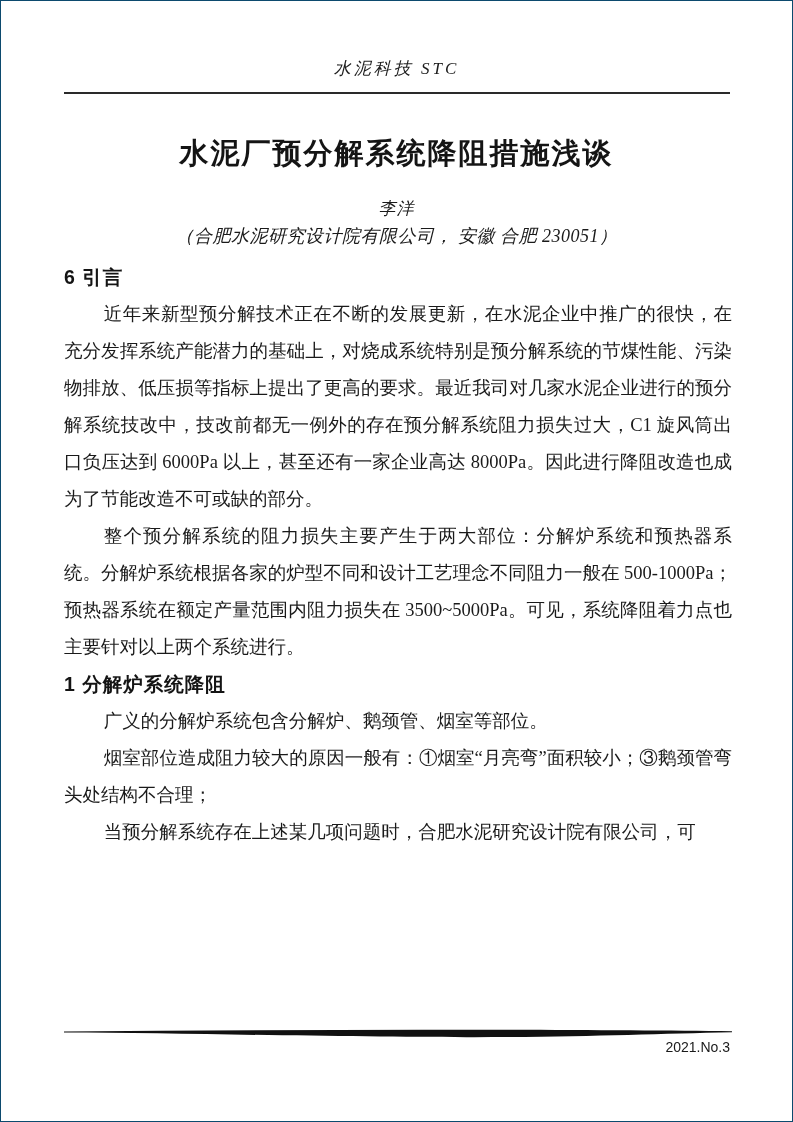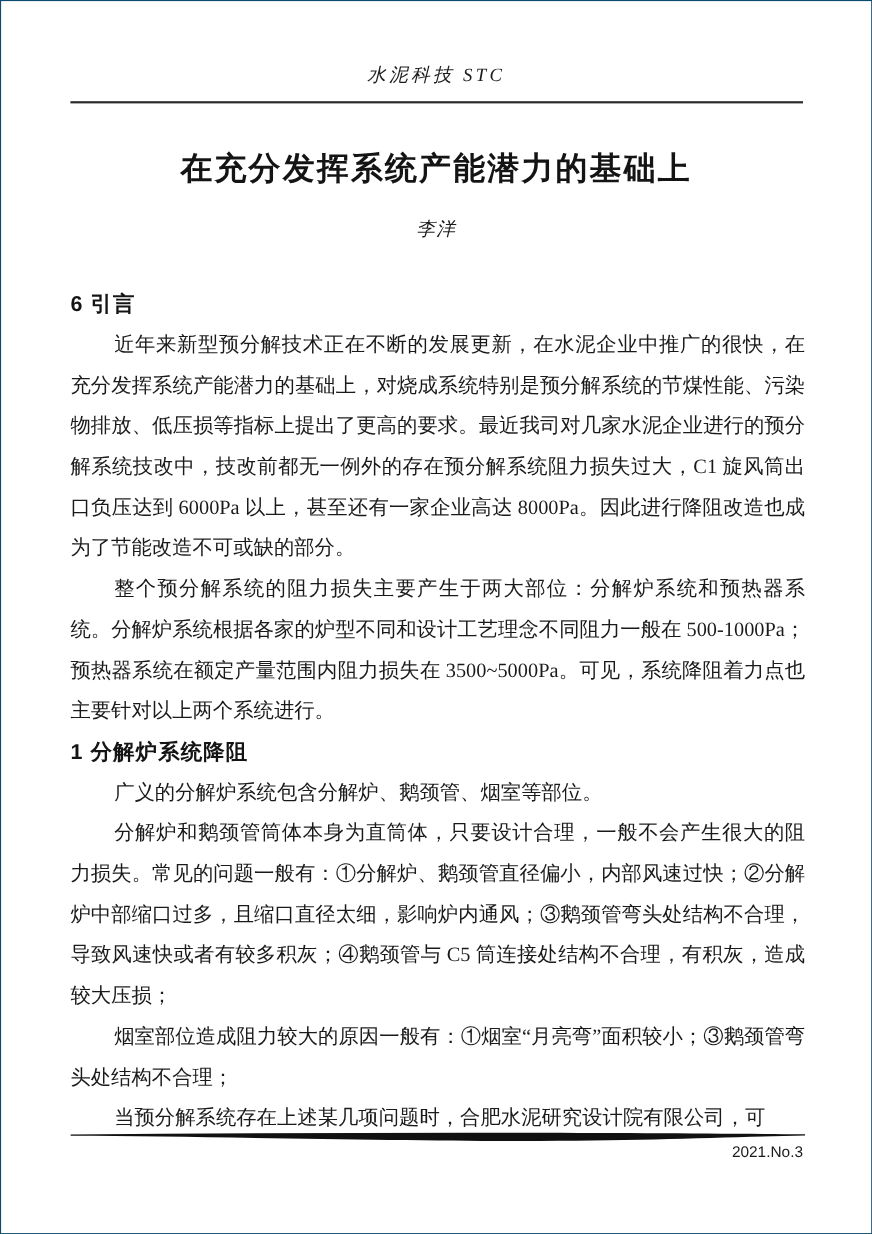--- a/index.html
+++ b/index.html
@@ -114,38 +114,38 @@
 </style>
 </head>
 <body>
 
 <div class="page">
 
   <div class="journal-name">水泥科技 STC</div>
 
   <div class="header-rule"></div>
 
-  <h1 class="article-title">在充分发挥系统产能潜力的基础上</h1>
+  <h1 class="article-title">水泥厂预分解系统降阻措施浅谈</h1>
 
   <div class="author-line">李洋</div>
 
+  <div class="affiliation-line">（合肥水泥研究设计院有限公司，  安徽  合肥  230051）</div>
 
   <article class="article-body">
 
     <h2>6 引言</h2>
 
     <p>近年来新型预分解技术正在不断的发展更新，在水泥企业中推广的很快，在充分发挥系统产能潜力的基础上，对烧成系统特别是预分解系统的节煤性能、污染物排放、低压损等指标上提出了更高的要求。最近我司对几家水泥企业进行的预分解系统技改中，技改前都无一例外的存在预分解系统阻力损失过大，C1 旋风筒出口负压达到 6000Pa 以上，甚至还有一家企业高达 8000Pa。因此进行降阻改造也成为了节能改造不可或缺的部分。</p>
 
     <p>整个预分解系统的阻力损失主要产生于两大部位：分解炉系统和预热器系统。分解炉系统根据各家的炉型不同和设计工艺理念不同阻力一般在 500-1000Pa；预热器系统在额定产量范围内阻力损失在 3500~5000Pa。可见，系统降阻着力点也主要针对以上两个系统进行。</p>
 
     <h2>1 分解炉系统降阻</h2>
 
     <p>广义的分解炉系统包含分解炉、鹅颈管、烟室等部位。</p>
 
-    <p>分解炉和鹅颈管筒体本身为直筒体，只要设计合理，一般不会产生很大的阻力损失。常见的问题一般有：①分解炉、鹅颈管直径偏小，内部风速过快；②分解炉中部缩口过多，且缩口直径太细，影响炉内通风；③鹅颈管弯头处结构不合理，导致风速快或者有较多积灰；④鹅颈管与 C5 筒连接处结构不合理，有积灰，造成较大压损；</p>
 
     <p>烟室部位造成阻力较大的原因一般有：①烟室“月亮弯”面积较小；③鹅颈管弯头处结构不合理；</p>
 
     <p>当预分解系统存在上述某几项问题时，合肥水泥研究设计院有限公司，可</p>
 
   </article>
 
   <svg class="footer-divider" viewBox="0 0 668 10" preserveAspectRatio="none" aria-hidden="true">
     <path d="M0,2.4 C120,1.6 240,0.7 360,0.7 C480,0.7 590,1.4 668,2.2
              L668,3.2 C590,4.8 520,8.0 410,8.2 C300,8.4 130,4.2 0,3.6 Z" fill="#111111"></path>

